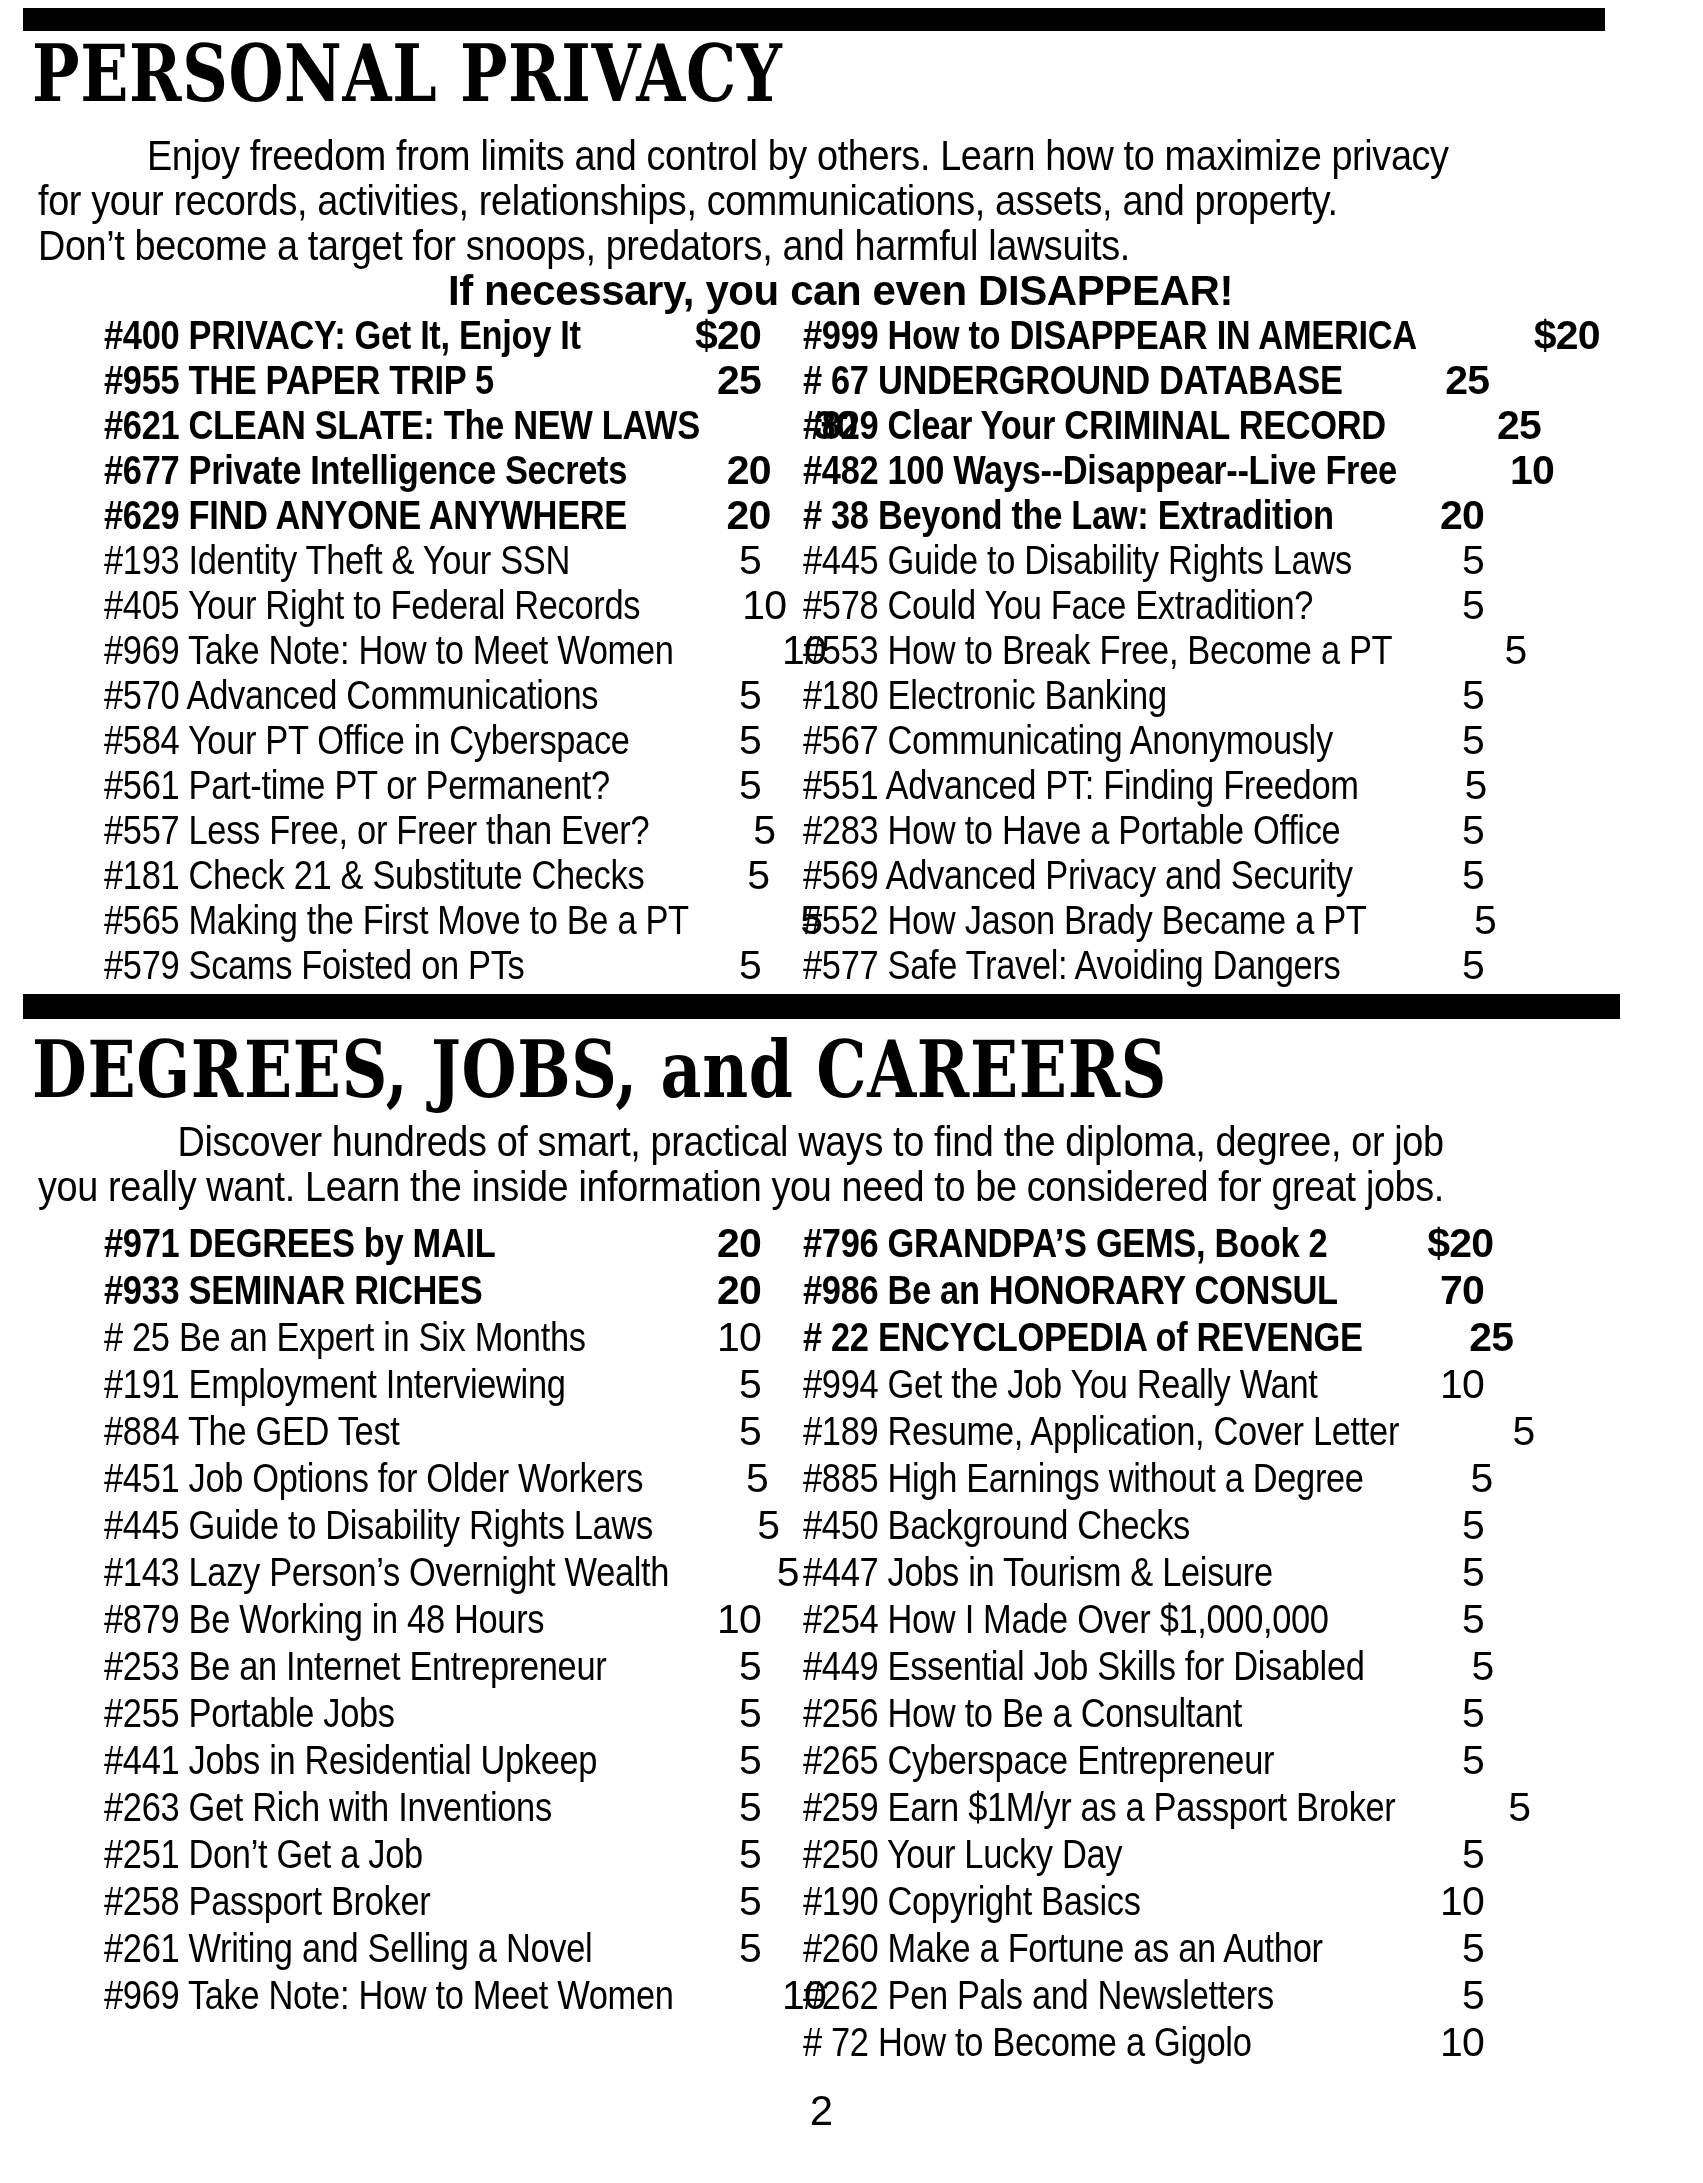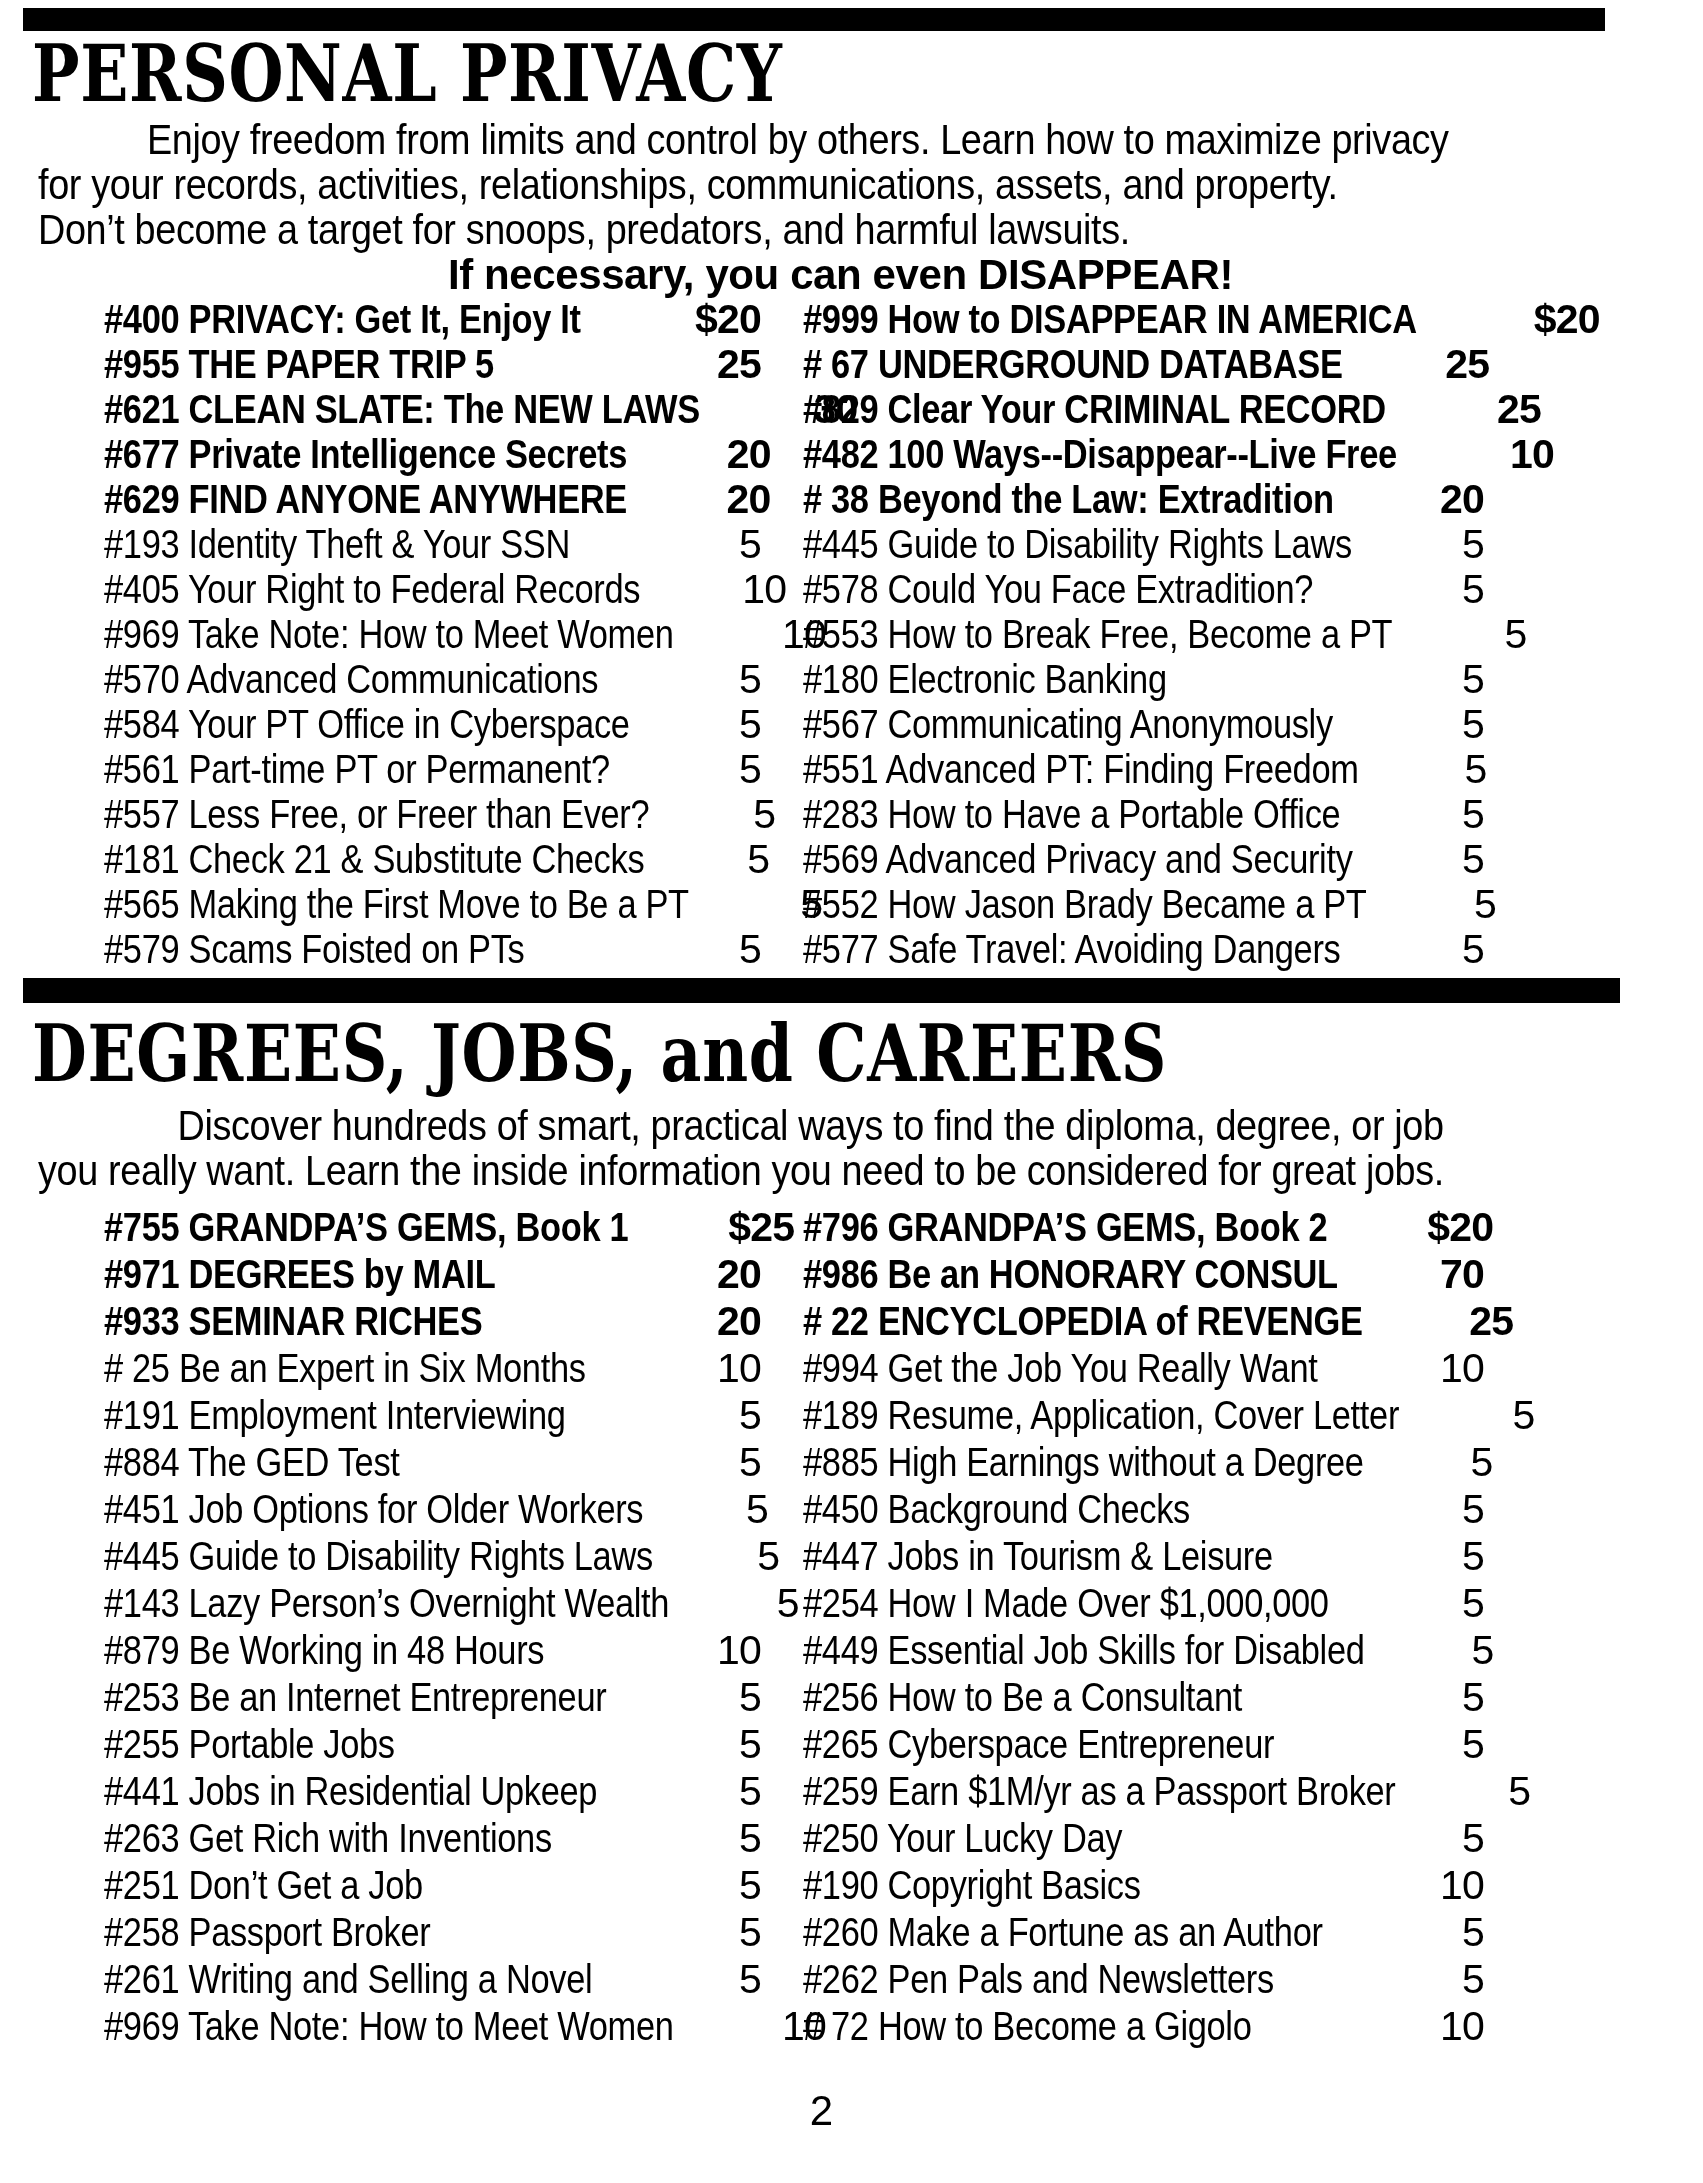--- a/index.html
+++ b/index.html
@@ -21,21 +21,21 @@
     font-weight:700;
     font-size:79px;
     line-height:79px;
     margin:3.8px 0 0 32px;
     white-space:nowrap;
     transform:scaleX(0.80);
     transform-origin:0 50%;
     letter-spacing:0.8px;
   }
   .section-title.second { margin-top:10.6px; }
-  .intro { margin-top:4px; padding-left:38px; }
+  .intro { margin-top:20px; padding-left:38px; }
   .intro .line {
     font-size:42px;
     line-height:45px;
     white-space:nowrap;
     transform:scaleX(0.90);
     transform-origin:0 50%;
     letter-spacing:-0.4px;
   }
   .intro.first-section .line.first { text-indent:121px; }
   .intro.second-section { margin-top:10px; }
@@ -237,24 +237,20 @@
 <h1 class="section-title second">DEGREES, JOBS, and CAREERS</h1>
 
 <div class="intro second-section">
   <div class="line first">Discover hundreds of smart, practical ways to find the diploma, degree, or job</div>
   <div class="line">you really want. Learn the inside information you need to be considered for great jobs.</div>
 </div>
 
 <div class="list s2">
   <div class="col left">
       <div class="row bold">
-      <span class="label">#755 GRANDPA’S GEMS, Book 1</span>
-      <span class="price">$25</span>
-    </div>
-      <div class="row bold">
       <span class="label">#971 DEGREES by MAIL</span>
       <span class="price">20</span>
     </div>
       <div class="row bold">
       <span class="label">#933 SEMINAR RICHES</span>
       <span class="price">20</span>
     </div>
       <div class="row">
       <span class="label"># 25 Be an Expert in Six Months</span>
       <span class="price">10</span>

